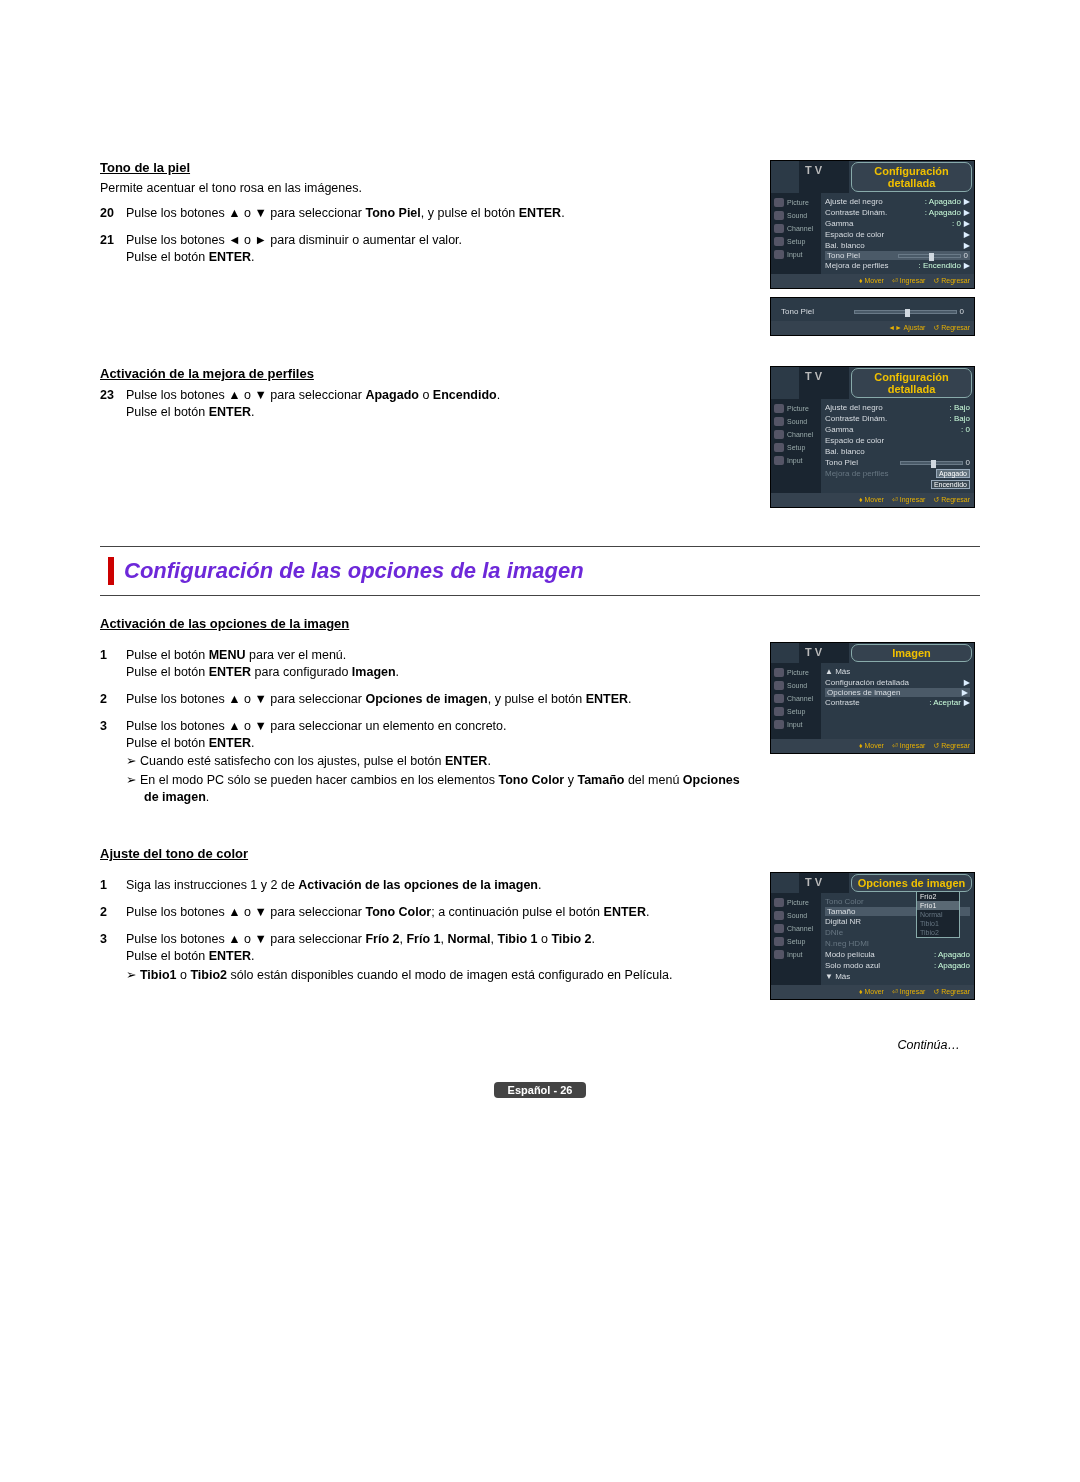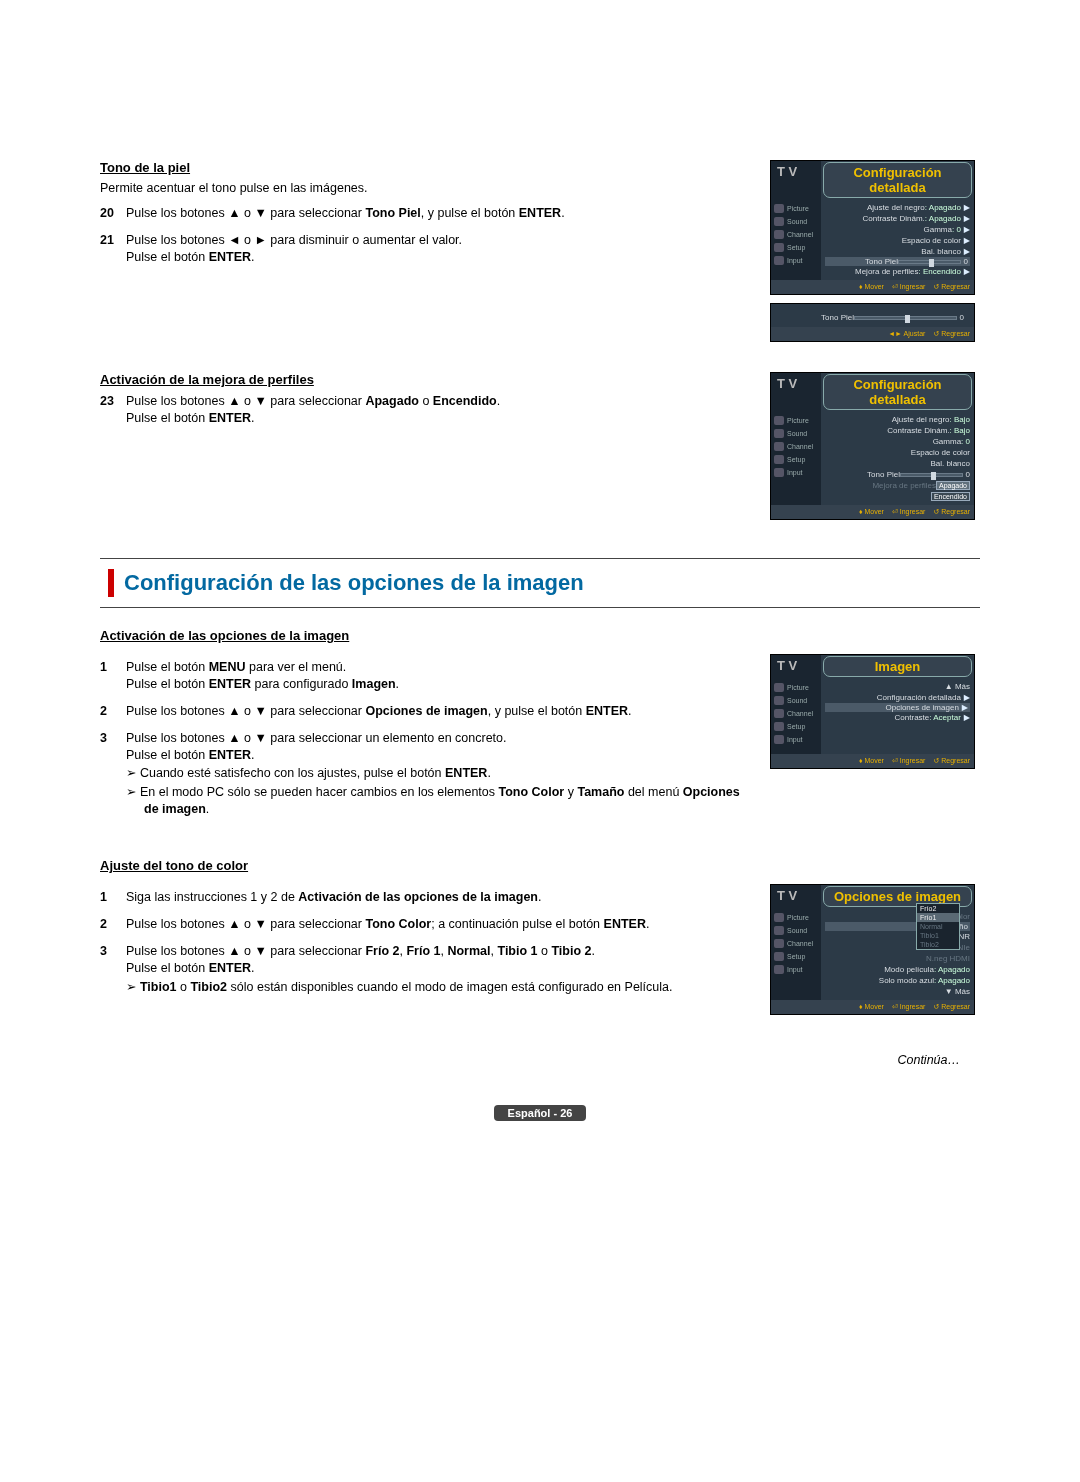--- a/index.html
+++ b/index.html
@@ -67,34 +67,36 @@
   }
   .big-heading-bar {
     width: 6px;
     height: 28px;
     background: #c00;
     margin-right: 10px;
   }
   .big-heading {
     font-size: 22px;
     font-weight: bold;
-    color: #0369a1;
+    color: #6d28d9;
+    font-style: italic;
   }
   
   .osd {
     background: #2c3a47;
     color: #d8dde2;
     font-size: 8px;
     border: 1px solid #000;
     margin-bottom: 8px;
     width: 205px;
   }
   .osd-header {
     display: flex;
-    font-size: 13px;
+    font-size: 11px;
+    margin-left: 28px;
   }
   .osd-tv {
     background: #1a2530;
     padding: 3px 6px;
     width: 50px;
     font-weight: bold;
     color: #bbb;
   }
   .osd-title {
     flex: 1;
@@ -117,21 +119,21 @@
     font-size: 7px;
     color: #9aa;
   }
   .osd-side div { padding: 2px 1px; display: flex; align-items: center; }
   .osd-icon { display: inline-block; width: 10px; height: 9px; background: #556; margin-right: 3px; border-radius: 2px; }
   .osd-main {
     flex: 1;
     padding: 3px 4px;
   }
   .osd-row { display: flex; justify-content: space-between; align-items: center; padding: 1px 0; }
-  .osd-row .lbl { flex: 1; text-align: right; }
+  .osd-row .lbl { flex: 1; }
   .osd-row .val { color: #cfd; }
   .osd-row .arw { color: #def; margin-left: 3px; }
   .osd-slider {
     display: flex; align-items: center; gap: 3px;
   }
   .osd-slider-track {
     flex: 1; height: 4px; background: #4a5a68; position: relative; border: 1px solid #6a7a88;
   }
   .osd-slider-knob {
     position: absolute; top: -2px; width: 5px; height: 8px; background: #d0d8e0;
@@ -169,21 +171,21 @@
     background: #1a242e;
     border: 1px solid #8aa;
     font-size: 7px;
     color: #eee;
   }
   .osd-popup div { padding: 1px 3px; }
   .osd-popup .hl { background: #5a6974; }
   .osd-wrap { position: relative; }
   .page-foot {
     text-align: center;
-    margin-top: 38px;
+    margin-top: 30px;
   }
   .foot-badge {
     display: inline-block;
     background: #444;
     color: #fff;
     padding: 2px 14px;
     border-radius: 4px;
     font-size: 11px;
     font-weight: bold;
   }
@@ -193,21 +195,21 @@
     padding-right: 20px;
   }
   b { font-weight: bold; }
 </style>
 </head>
 <body>
 
 <div class="content-row">
   <div class="left-col">
     <div class="section-title">Tono de la piel</div>
-    <div class="section-desc">Permite acentuar el tono pulse en las imágenes.</div>
+    <div class="section-desc">Permite acentuar el tono rosa en las imágenes.</div>
     <ol>
       <li>
         <span class="step-num">20</span>
         <span class="step-body">
           <span>Pulse los botones ▲ o ▼ para seleccionar </span><b>Tono Piel</b><span>, y pulse el botón </span><b>ENTER</b><span>.</span>
         </span>
       </li>
       <li>
         <span class="step-num">21</span>
         <span class="step-body">

